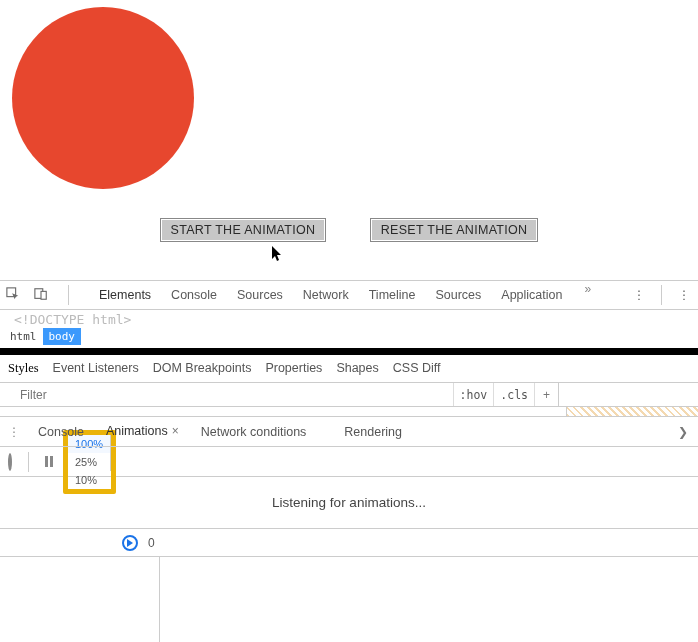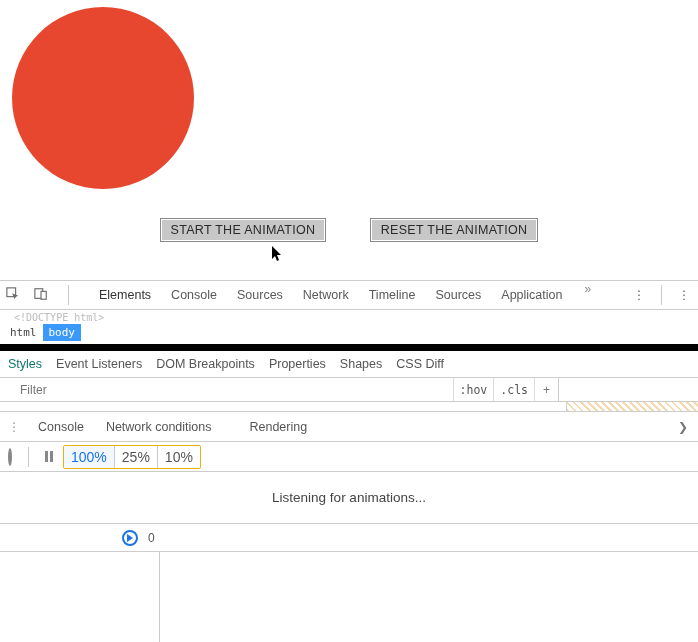--- a/index.html
+++ b/index.html
@@ -69,41 +69,41 @@
   .tabs { display: flex; gap: 12px; margin-left: 6px; }
   .tab { padding: 6px 4px; cursor: pointer; font-size: 12.5px; color:#5a5a5a;}
   .tab.sel { color: #333; }
   .chev { color:#888; margin-left:6px; }
   .vsep { width:1px; height:20px; background:#ccc; margin:0 6px;}
   .dotsR { position:absolute; right:8px; display:flex; align-items:center; gap:10px;}
   
   .doctype {
     color: #bbb;
     font-family: Menlo, Consolas, monospace;
-    font-size: 10px;
+    font-size: 13px;
     padding: 2px 8px 0 14px;
   }
   .crumbs {
     display:flex; align-items:center; gap:0;
     padding: 1px 0 3px 4px;
     font-family: Menlo, Consolas, monospace;
     font-size: 11px;
     border-bottom: 7px solid #000000;
   }
   .crumb { padding: 2px 6px; color:#444; cursor:pointer; }
   .crumb.sel { background:#3b99fc; color:#fff; }
   
   .subtabs {
     display:flex; gap:14px;
     padding: 6px 8px;
     border-bottom: 1px solid #ccc;
     color:#555;
   }
   .subtab { cursor:pointer; font-size:12.5px; }
-  .subtab.sel { color:#0f766e; }
+  .subtab.sel { color:#000000;font-family:Liberation Serif, serif; }
   
   .filter-row {
     display:flex; align-items:center;
     height:24px;
     border-bottom:1px solid #ccc;
     position:relative;
   }
   .filter-input {
     flex:1; border:none; outline:none;
     font-size:12px; color:#999;
@@ -143,21 +143,21 @@
   
   .anim-toolbar {
     display:flex; align-items:center;
     height:30px; padding:0 8px; gap:10px;
     border-bottom:1px solid #ccc;
   }
   .no-icon { width:14px; height:14px; border:2px solid #888; border-radius:50%; position:relative;}
   .no-icon::after{content:"";position:absolute;left:1px;right:1px;top:5px;height:2px;background:#888;transform:rotate(-45deg);}
   .pause { display:flex; gap:2px;}
   .pause span{width:3px;height:11px;background:#888;}
-  .speed-group { display:flex; border:1px solid #eab308; border-radius:2px; overflow:hidden; font-size:14px;}
+  .speed-group { display:flex; border:5px solid #eab308; border-radius:2px; overflow:hidden; font-size:11px;flex-direction:column;}
   .speed { padding:3px 7px; cursor:pointer; color:#555; border-right:1px solid #ccc;}
   .speed:last-child{border-right:none;}
   .speed.sel { color:#1a73e8; background:#f3f8ff;}
   .anim-status {
     height:52px;
     display:flex; align-items:center; justify-content:center;
     color:#444; font-size:13.5px;
     border-bottom:1px solid #ccc;
   }
   
@@ -248,20 +248,24 @@
   <div class="plus">+</div>
   <div class="filter-gap"></div>
 </div>
 <div class="ruler-strip">
   <div class="ruler-hatch"></div>
 </div>
 
 <div class="drawer-tabs">
   <span class="dtabs-dots">⋮</span>
   <div class="dtab">Console</div>
+  <div class="dtab dtab-close sel">
+    <span>Animations</span>
+    <span class="x">×</span>
+  </div>
   <div class="dtab">Network conditions</div>
   <div class="dtab" style="margin-left:16px">Rendering</div>
   <span class="drawer-arrow">❯</span>
 </div>
 
 <div class="anim-toolbar">
   <span><span class="no-icon"></span></span>
   <span class="vsep"></span>
   <span class="pause">
       <span></span>

